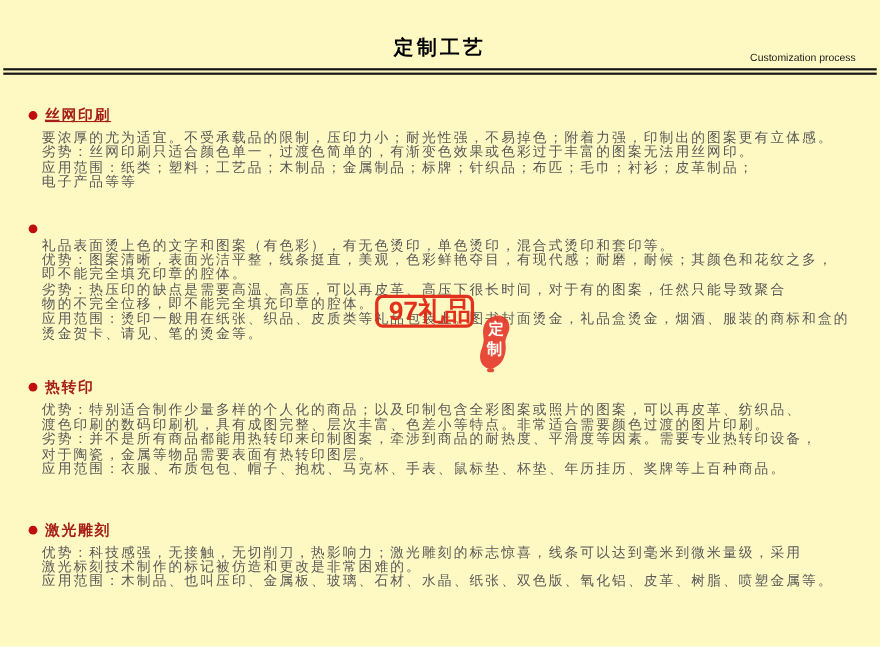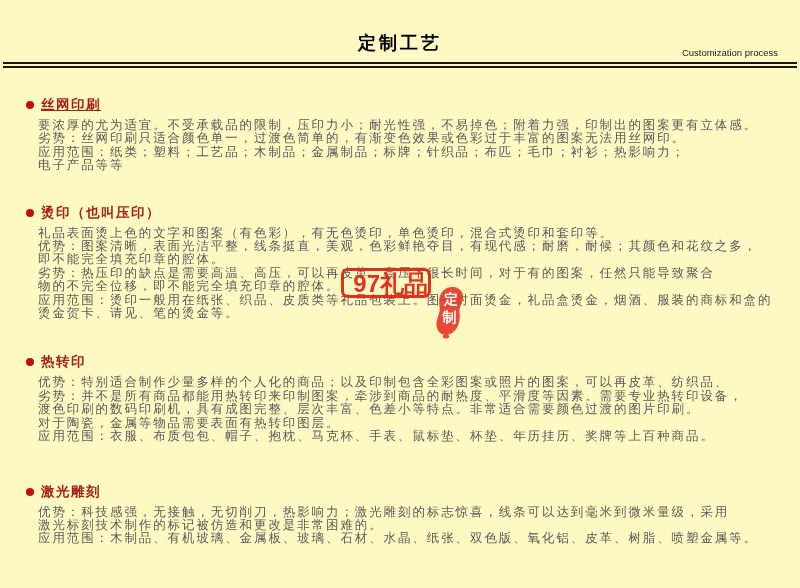--- a/index.html
+++ b/index.html
@@ -46,61 +46,60 @@
 
   <main>
       <section class="section">
         <div class="sec-head">
           <span class="bullet"></span>
           <span class="sec-title underlined">丝网印刷</span>
         </div>
         <div class="sec-body">
           <div class="line">要浓厚的尤为适宜。不受承载品的限制，压印力小；耐光性强，不易掉色；附着力强，印制出的图案更有立体感。</div>
           <div class="line">劣势：丝网印刷只适合颜色单一，过渡色简单的，有渐变色效果或色彩过于丰富的图案无法用丝网印。</div>
-          <div class="line">应用范围：纸类；塑料；工艺品；木制品；金属制品；标牌；针织品；布匹；毛巾；衬衫；热影响力；</div>
+          <div class="line">应用范围：纸类；塑料；工艺品；木制品；金属制品；标牌；针织品；布匹；毛巾；衬衫；皮革制品；</div>
           <div class="line">电子产品等等</div>
         </div>
       </section>
       <section class="section">
         <div class="sec-head">
           <span class="bullet"></span>
-          <span class="sec-title">烫印（也叫压印）</span>
         </div>
         <div class="sec-body">
           <div class="line">礼品表面烫上色的文字和图案（有色彩），有无色烫印，单色烫印，混合式烫印和套印等。</div>
           <div class="line">优势：图案清晰，表面光洁平整，线条挺直，美观，色彩鲜艳夺目，有现代感；耐磨，耐候；其颜色和花纹之多，</div>
           <div class="line">即不能完全填充印章的腔体。</div>
           <div class="line">劣势：热压印的缺点是需要高温、高压，可以再皮革、高压下很长时间，对于有的图案，任然只能导致聚合</div>
           <div class="line">物的不完全位移，即不能完全填充印章的腔体。</div>
           <div class="line">应用范围：烫印一般用在纸张、织品、皮质类等礼品包装上。图书封面烫金，礼品盒烫金，烟酒、服装的商标和盒的</div>
           <div class="line">烫金贺卡、请见、笔的烫金等。</div>
         </div>
       </section>
       <section class="section">
         <div class="sec-head">
           <span class="bullet"></span>
           <span class="sec-title">热转印</span>
         </div>
         <div class="sec-body">
           <div class="line">优势：特别适合制作少量多样的个人化的商品；以及印制包含全彩图案或照片的图案，可以再皮革、纺织品、</div>
+          <div class="line">渡色印刷的数码印刷机，具有成图完整、层次丰富、色差小等特点。非常适合需要颜色过渡的图片印刷。</div>
           <div class="line">劣势：并不是所有商品都能用热转印来印制图案，牵涉到商品的耐热度、平滑度等因素。需要专业热转印设备，</div>
-          <div class="line">渡色印刷的数码印刷机，具有成图完整、层次丰富、色差小等特点。非常适合需要颜色过渡的图片印刷。</div>
           <div class="line">对于陶瓷，金属等物品需要表面有热转印图层。</div>
           <div class="line">应用范围：衣服、布质包包、帽子、抱枕、马克杯、手表、鼠标垫、杯垫、年历挂历、奖牌等上百种商品。</div>
         </div>
       </section>
       <section class="section">
         <div class="sec-head">
           <span class="bullet"></span>
           <span class="sec-title">激光雕刻</span>
         </div>
         <div class="sec-body">
           <div class="line">优势：科技感强，无接触，无切削刀，热影响力；激光雕刻的标志惊喜，线条可以达到毫米到微米量级，采用</div>
           <div class="line">激光标刻技术制作的标记被仿造和更改是非常困难的。</div>
-          <div class="line">应用范围：木制品、有机玻璃、金属板、玻璃、石材、水晶、纸张、双色版、氧化铝、皮革、树脂、喷塑金属等。</div>
+          <div class="line">应用范围：木制品、也叫压印、金属板、玻璃、石材、水晶、纸张、双色版、氧化铝、皮革、树脂、喷塑金属等。</div>
         </div>
       </section>
     </main>
 
   <div class="wm-box">97礼品</div>
   <svg class="wm-seal" viewBox="0 0 38 54" xmlns="http://www.w3.org/2000/svg">
     <path d="M19 2 C27 1 32 7 31 14 C30.2 19 27 22 27.5 27 C28.7 36 26 46 17 49.5
              C9.5 52 3.5 45.5 4.5 37.5 C5.3 31.5 8.5 27.5 7.5 21.5 C6.3 14 7.5 4 19 2 Z" fill="#e5382a"></path>
     <ellipse cx="14" cy="51.5" rx="3.2" ry="2" fill="#e5382a"></ellipse>
     <text x="19" y="19" font-size="14" text-anchor="middle">定</text>

